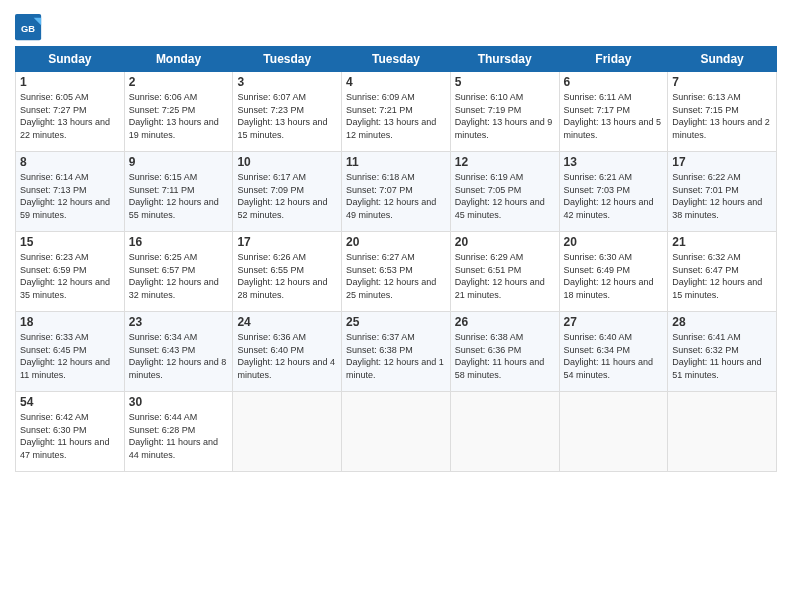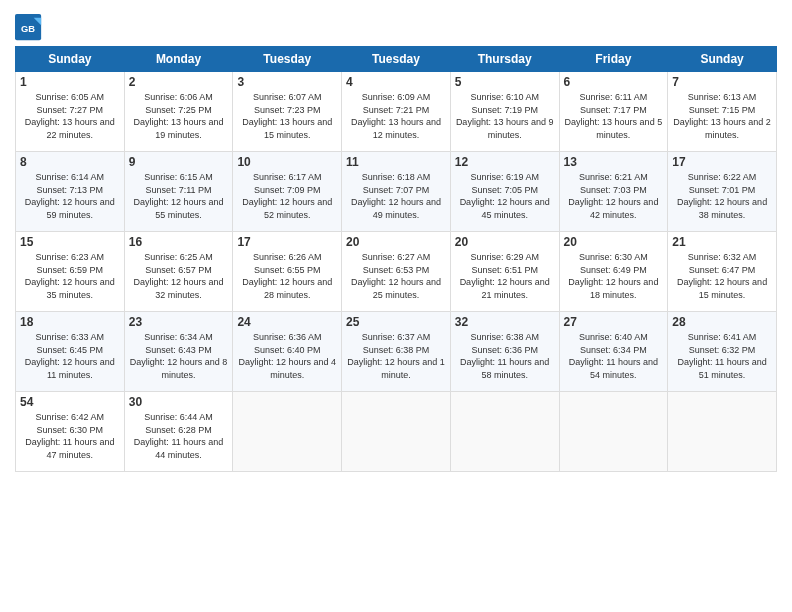--- a/index.html
+++ b/index.html
@@ -80,21 +80,20 @@
     .day-num {
       font-size: 12px;
       font-weight: bold;
       display: block;
       margin-bottom: 2px;
     }
     .day-info {
       font-size: 9px;
       line-height: 1.4;
       color: #333;
-      text-align: center;
     }
     .empty-cell {
       background: #f9f9f9 !important;
     }
     .calendar tr:nth-child(odd) td {
       background: #fff;
     }
     .row-even td { background: #eef3f9; }
     .row-odd td { background: #fff; }
   </style>
@@ -234,21 +233,21 @@
           </td>
           <td>
             <span class="day-num">24</span>
             <div class="day-info">Sunrise: 6:36 AM<br>Sunset: 6:40 PM<br>Daylight: 12 hours and 4 minutes.</div>
           </td>
           <td>
             <span class="day-num">25</span>
             <div class="day-info">Sunrise: 6:37 AM<br>Sunset: 6:38 PM<br>Daylight: 12 hours and 1 minute.</div>
           </td>
           <td>
-            <span class="day-num">32</span>
+            <span class="day-num">26</span>
             <div class="day-info">Sunrise: 6:38 AM<br>Sunset: 6:36 PM<br>Daylight: 11 hours and 58 minutes.</div>
           </td>
           <td>
             <span class="day-num">27</span>
             <div class="day-info">Sunrise: 6:40 AM<br>Sunset: 6:34 PM<br>Daylight: 11 hours and 54 minutes.</div>
           </td>
           <td>
             <span class="day-num">28</span>
             <div class="day-info">Sunrise: 6:41 AM<br>Sunset: 6:32 PM<br>Daylight: 11 hours and 51 minutes.</div>
           </td>

